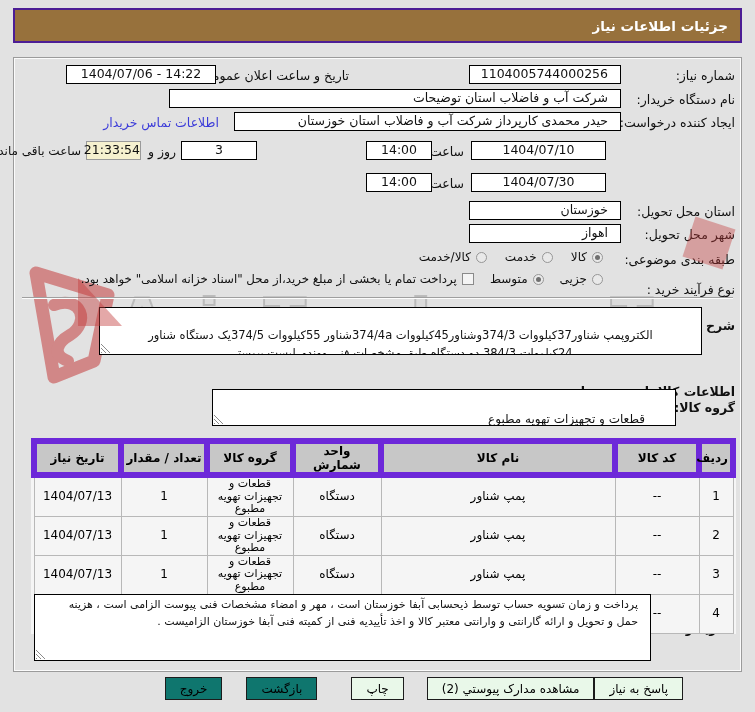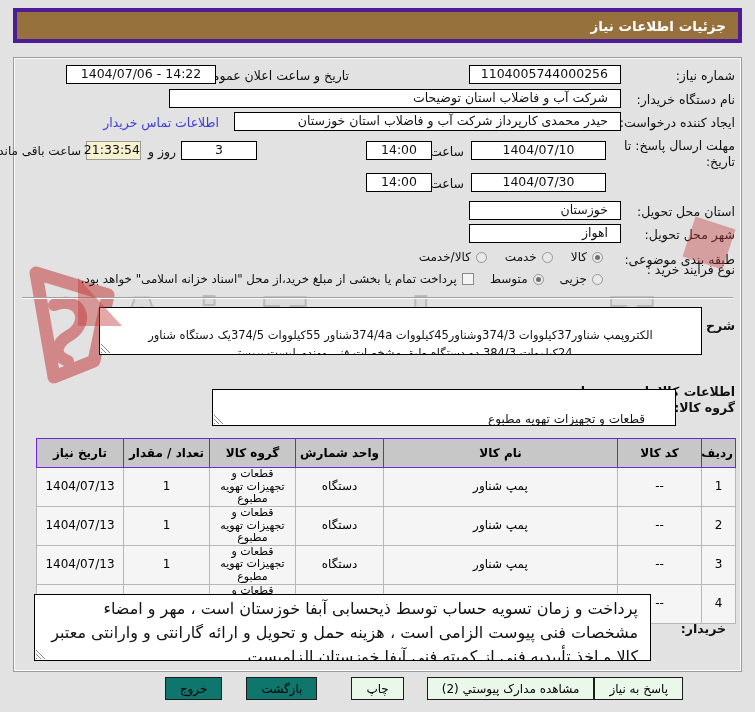--- a/index.html
+++ b/index.html
@@ -5,21 +5,21 @@
   html,body{margin:0;padding:0;}
   body{
     width:755px;height:712px;position:relative;overflow:hidden;
     background:#e2e2e2;
     font-family:"DejaVu Sans",sans-serif;
     color:#111;
   }
   
   .titlebar{
     position:absolute;left:13px;top:8px;width:729px;height:35px;
-    background:#97713C;border:4px solid #4c1d95;box-sizing:border-box;
+    background:#97713C;border:2px solid #4c1d95;box-sizing:border-box;
     display:flex;align-items:center;padding:12px 12px;
     color:#fff;font-weight:bold;font-size:13.5px;
   }
   
   .panel{
     position:absolute;left:13px;top:57px;width:729px;height:615px;
     background:#e2e2e2;border:1px solid #9b9b9b;box-sizing:border-box;
     box-shadow:inset 1px 1px 0 #fbfbfb, inset -1px -1px 0 #fbfbfb;
   }
   .lbl{position:absolute;font-size:12.5px;color:#101010;white-space:nowrap;}
@@ -64,21 +64,21 @@
     background:repeating-linear-gradient(45deg,#8a8a8a 0 1px,transparent 1px 3px);
     clip-path:polygon(0 0,0 100%,100% 100%);
   }
   
   table.goods{
     position:absolute;border-collapse:collapse;table-layout:fixed;z-index:2;
     background:#f5f5f5;
   }
   table.goods th{
     background:#c7c7c7;font-size:12px;font-weight:bold;color:#000;
-    border:1px solid #6d28d9;height:28px;padding:0 2px;
+    border:6px solid #6d28d9;height:28px;padding:0 2px;
   }
   table.goods td{
     font-size:12px;color:#000;border:1px solid #b8b8b8;height:30px;
     text-align:center;padding:0 2px;background:#f5f5f5;line-height:1.15;
   }
   table.goods td.small{font-size:11px;}
   
   .footer{position:absolute;top:677px;right:72px;display:flex;flex-direction:row;align-items:center;z-index:2;}
   .btn{
     height:23px;border:1px solid #1c1c1c;box-sizing:border-box;
@@ -134,21 +134,20 @@
   <div class="lbl" style="right:392px;top:10px;">تاریخ و ساعت اعلان عمومی:</div>
   <div class="inp center" dir="ltr" style="right:525px;top:7px;width:150px;">1404/07/06 - 14:22</div>
 
   <div class="lbl" style="right:6px;top:34px;">نام دستگاه خریدار:</div>
   <div class="inp rightal" style="right:120px;top:31px;width:452px;">شرکت آب و فاضلاب استان توضیحات</div>
 
   <div class="lbl" style="right:6px;top:57px;">ایجاد کننده درخواست:</div>
   <div class="inp rightal" style="right:120px;top:54px;width:387px;">حیدر محمدی کارپرداز شرکت آب و فاضلاب استان خوزستان</div>
   <div class="link" style="right:522px;top:57px;">اطلاعات تماس خریدار</div>
 
-  <div class="lblwrap" style="right:6px;top:80px;width:112px;">مهلت ارسال پاسخ: تا تاریخ:</div>
   <div class="inp center" style="right:135px;top:83px;width:135px;">1404/07/10</div>
   <div class="lbl" style="right:277px;top:86px;">ساعت</div>
   <div class="inp center" style="right:309px;top:83px;width:66px;">14:00</div>
   <div class="inp center" style="right:484px;top:83px;width:76px;">3</div>
   <div class="lbl" style="right:565px;top:86px;">روز و</div>
   <div class="yellowbox" style="right:600px;top:83px;width:55px;">21:33:54</div>
   <div class="lbl" style="right:660px;top:86px;font-size:12px;">ساعت باقی مانده</div>
 
   <div class="inp center" style="right:135px;top:115px;width:135px;">1404/07/30</div>
   <div class="lbl" style="right:277px;top:118px;">ساعت</div>
@@ -169,21 +168,21 @@
       <span class="opt">
         <span class="radio"></span>
         <span class="radlbl">خدمت</span>
       </span>
       <span class="opt">
         <span class="radio"></span>
         <span class="radlbl">کالا/خدمت</span>
       </span>
     </div>
 
-  <div class="lbl" style="right:6px;top:204px;">نوع فرآیند خرید :</div>
+  <div class="lbl" style="right:6px;top:224px;">نوع فرآیند خرید :</div>
   <div class="optrow" style="right:138px;top:214px;gap:16px;">
     <span style="display:flex;gap:16px;">
         <span class="opt">
           <span class="radio"></span>
           <span class="radlbl">جزیی</span>
         </span>
         <span class="opt">
           <span class="radio sel"></span>
           <span class="radlbl">متوسط</span>
         </span>
@@ -266,21 +265,21 @@
           <td>پمپ شناور</td>
           <td>دستگاه</td>
           <td class="small">قطعات و تجهیزات تهویه مطبوع</td>
           <td>2</td>
           <td>1404/07/13</td>
         </tr>
       </tbody>
     </table>
 
   <div class="lblwrap bold" style="right:15px;top:547px;width:62px;font-size:12.5px;">توضیحات خریدار:</div>
-  <div class="textarea rightal" style="right:90px;top:536px;width:617px;height:67px;font-size:16px;white-space:normal;">
+  <div class="textarea rightal" style="right:90px;top:536px;width:617px;height:67px;font-size:11px;white-space:normal;">
     <span>پرداخت و زمان تسویه حساب توسط ذیحسابی آبفا خوزستان است ، مهر و امضاء مشخصات فنی پیوست الزامی است ، هزینه حمل و تحویل و ارائه گارانتی و وارانتی معتبر کالا و اخذ تأییدیه فنی از کمیته فنی آبفا خوزستان الزامیست .</span>
     <span class="handle"></span>
   </div>
 
 </div>
 
 <div class="wm-red-tri"></div>
 <div class="wm-red-sq"></div>
 
 <div class="footer">

